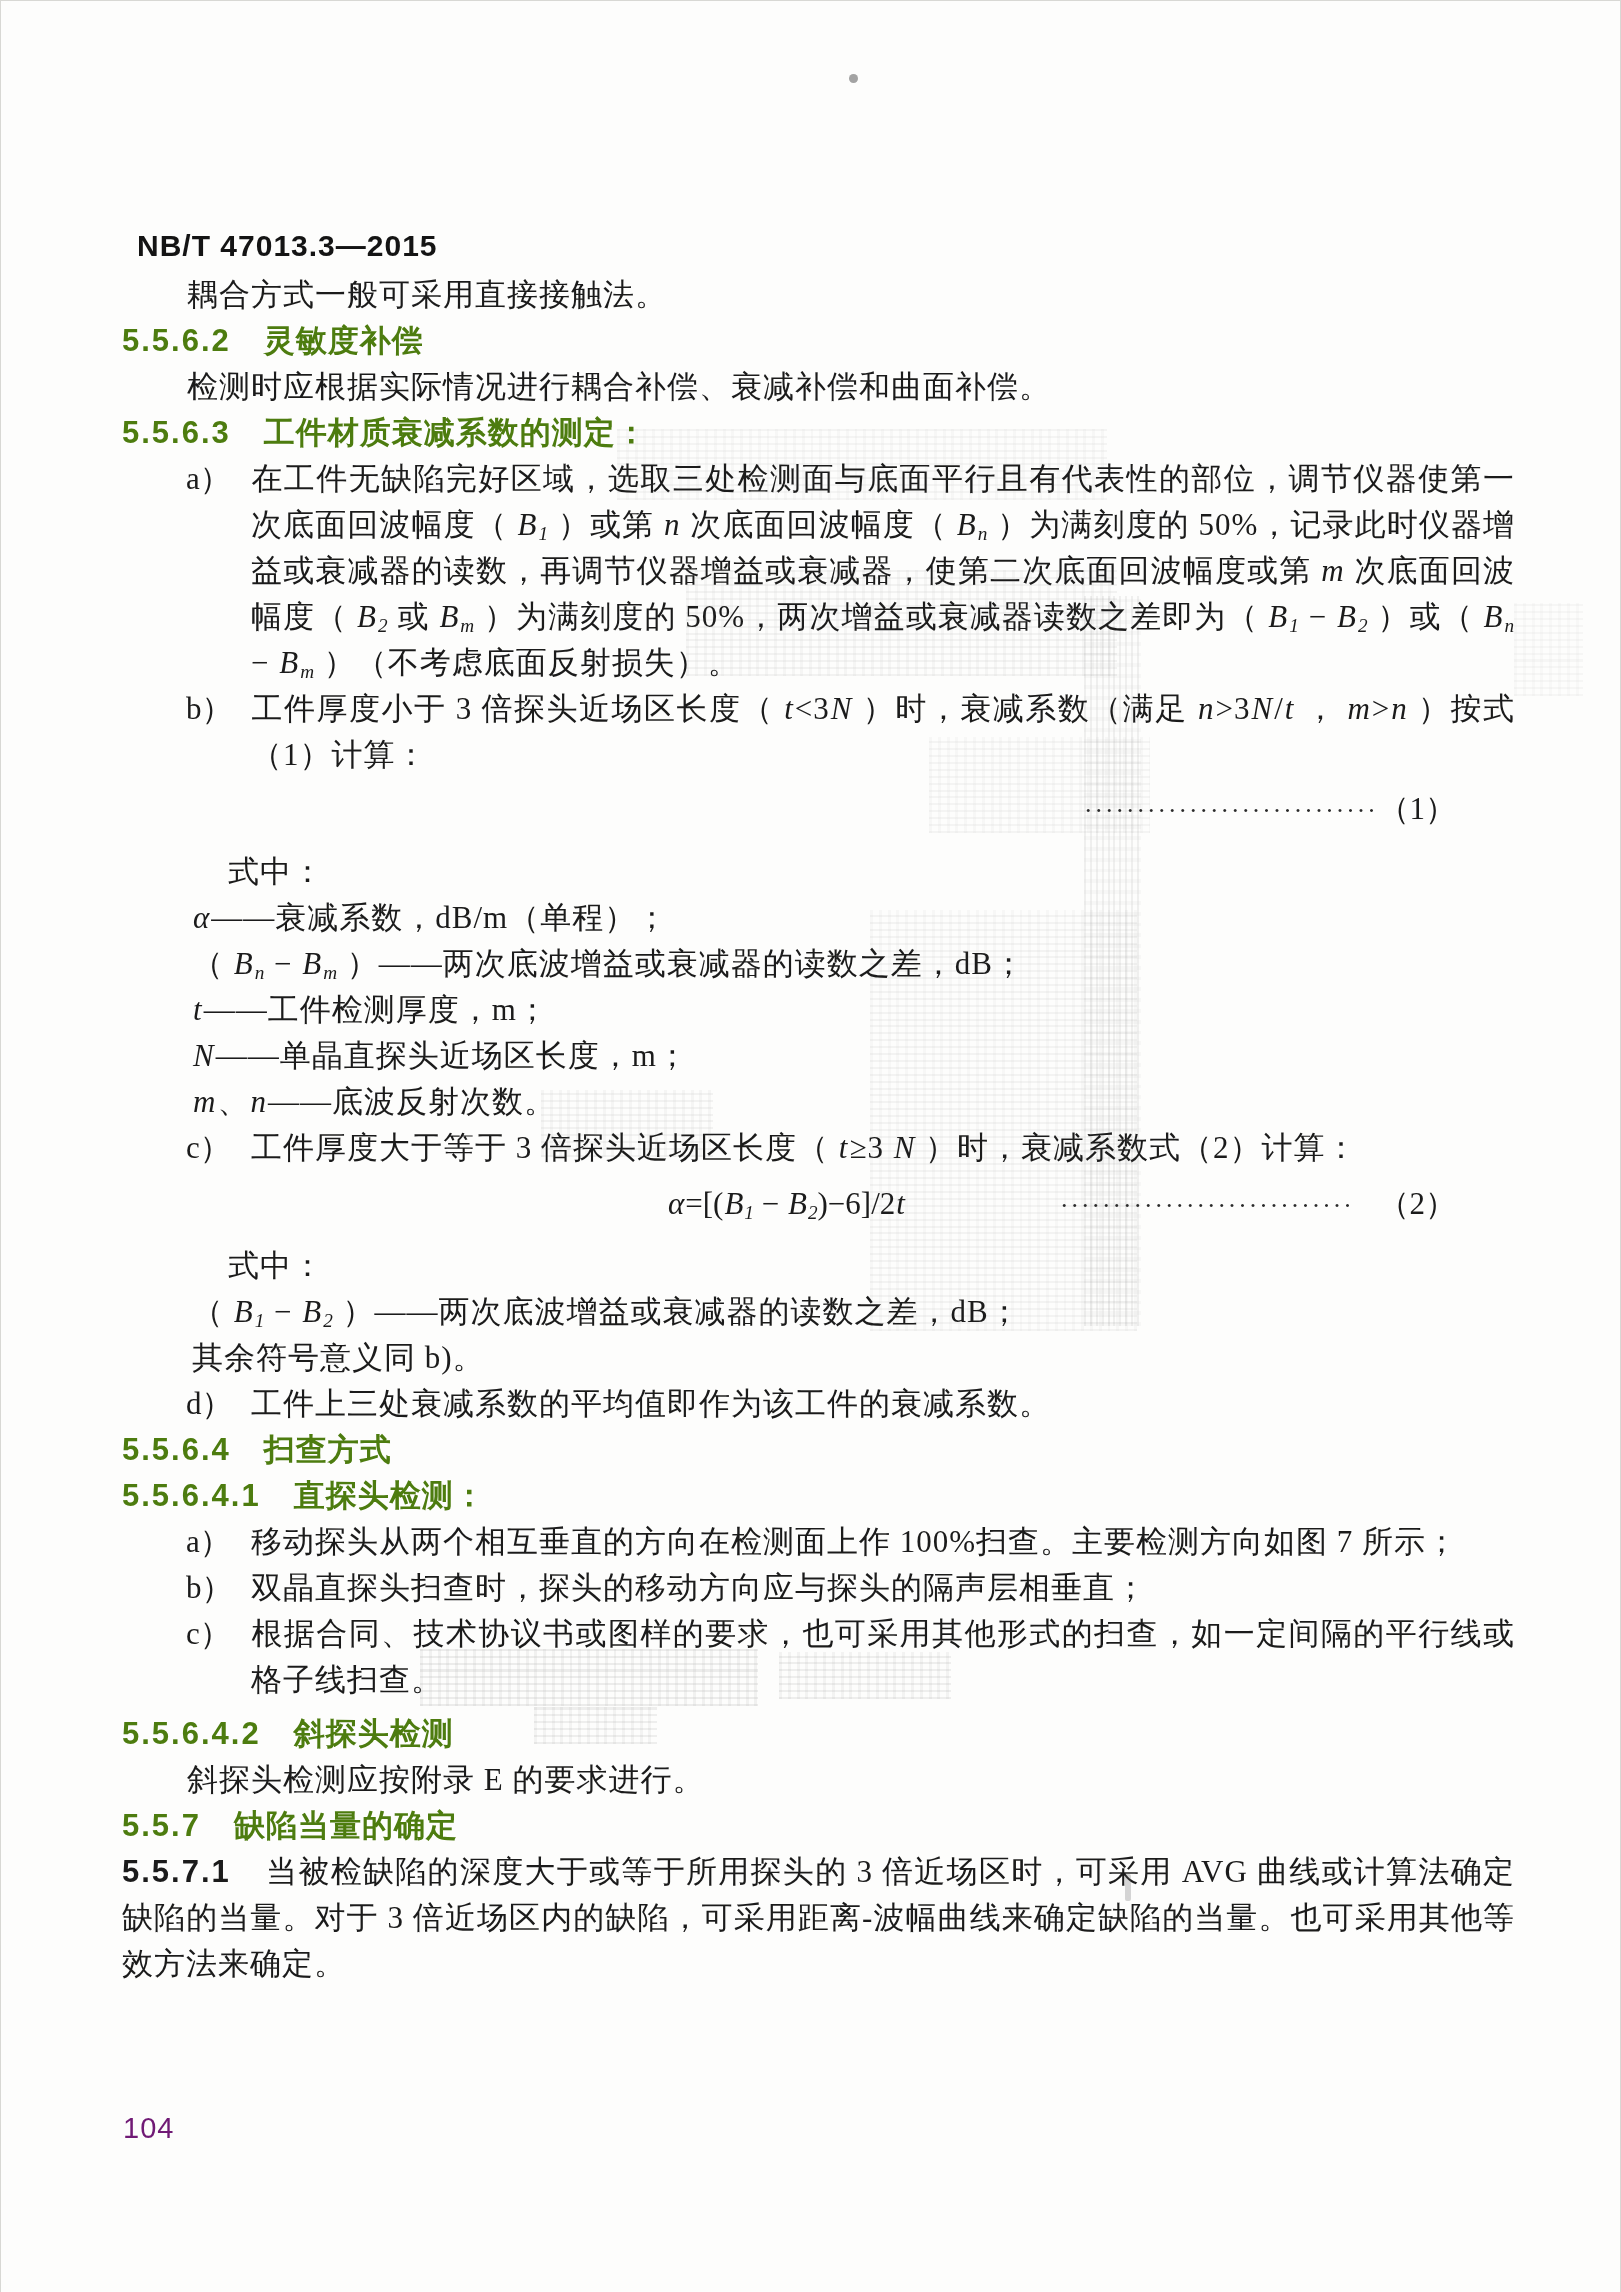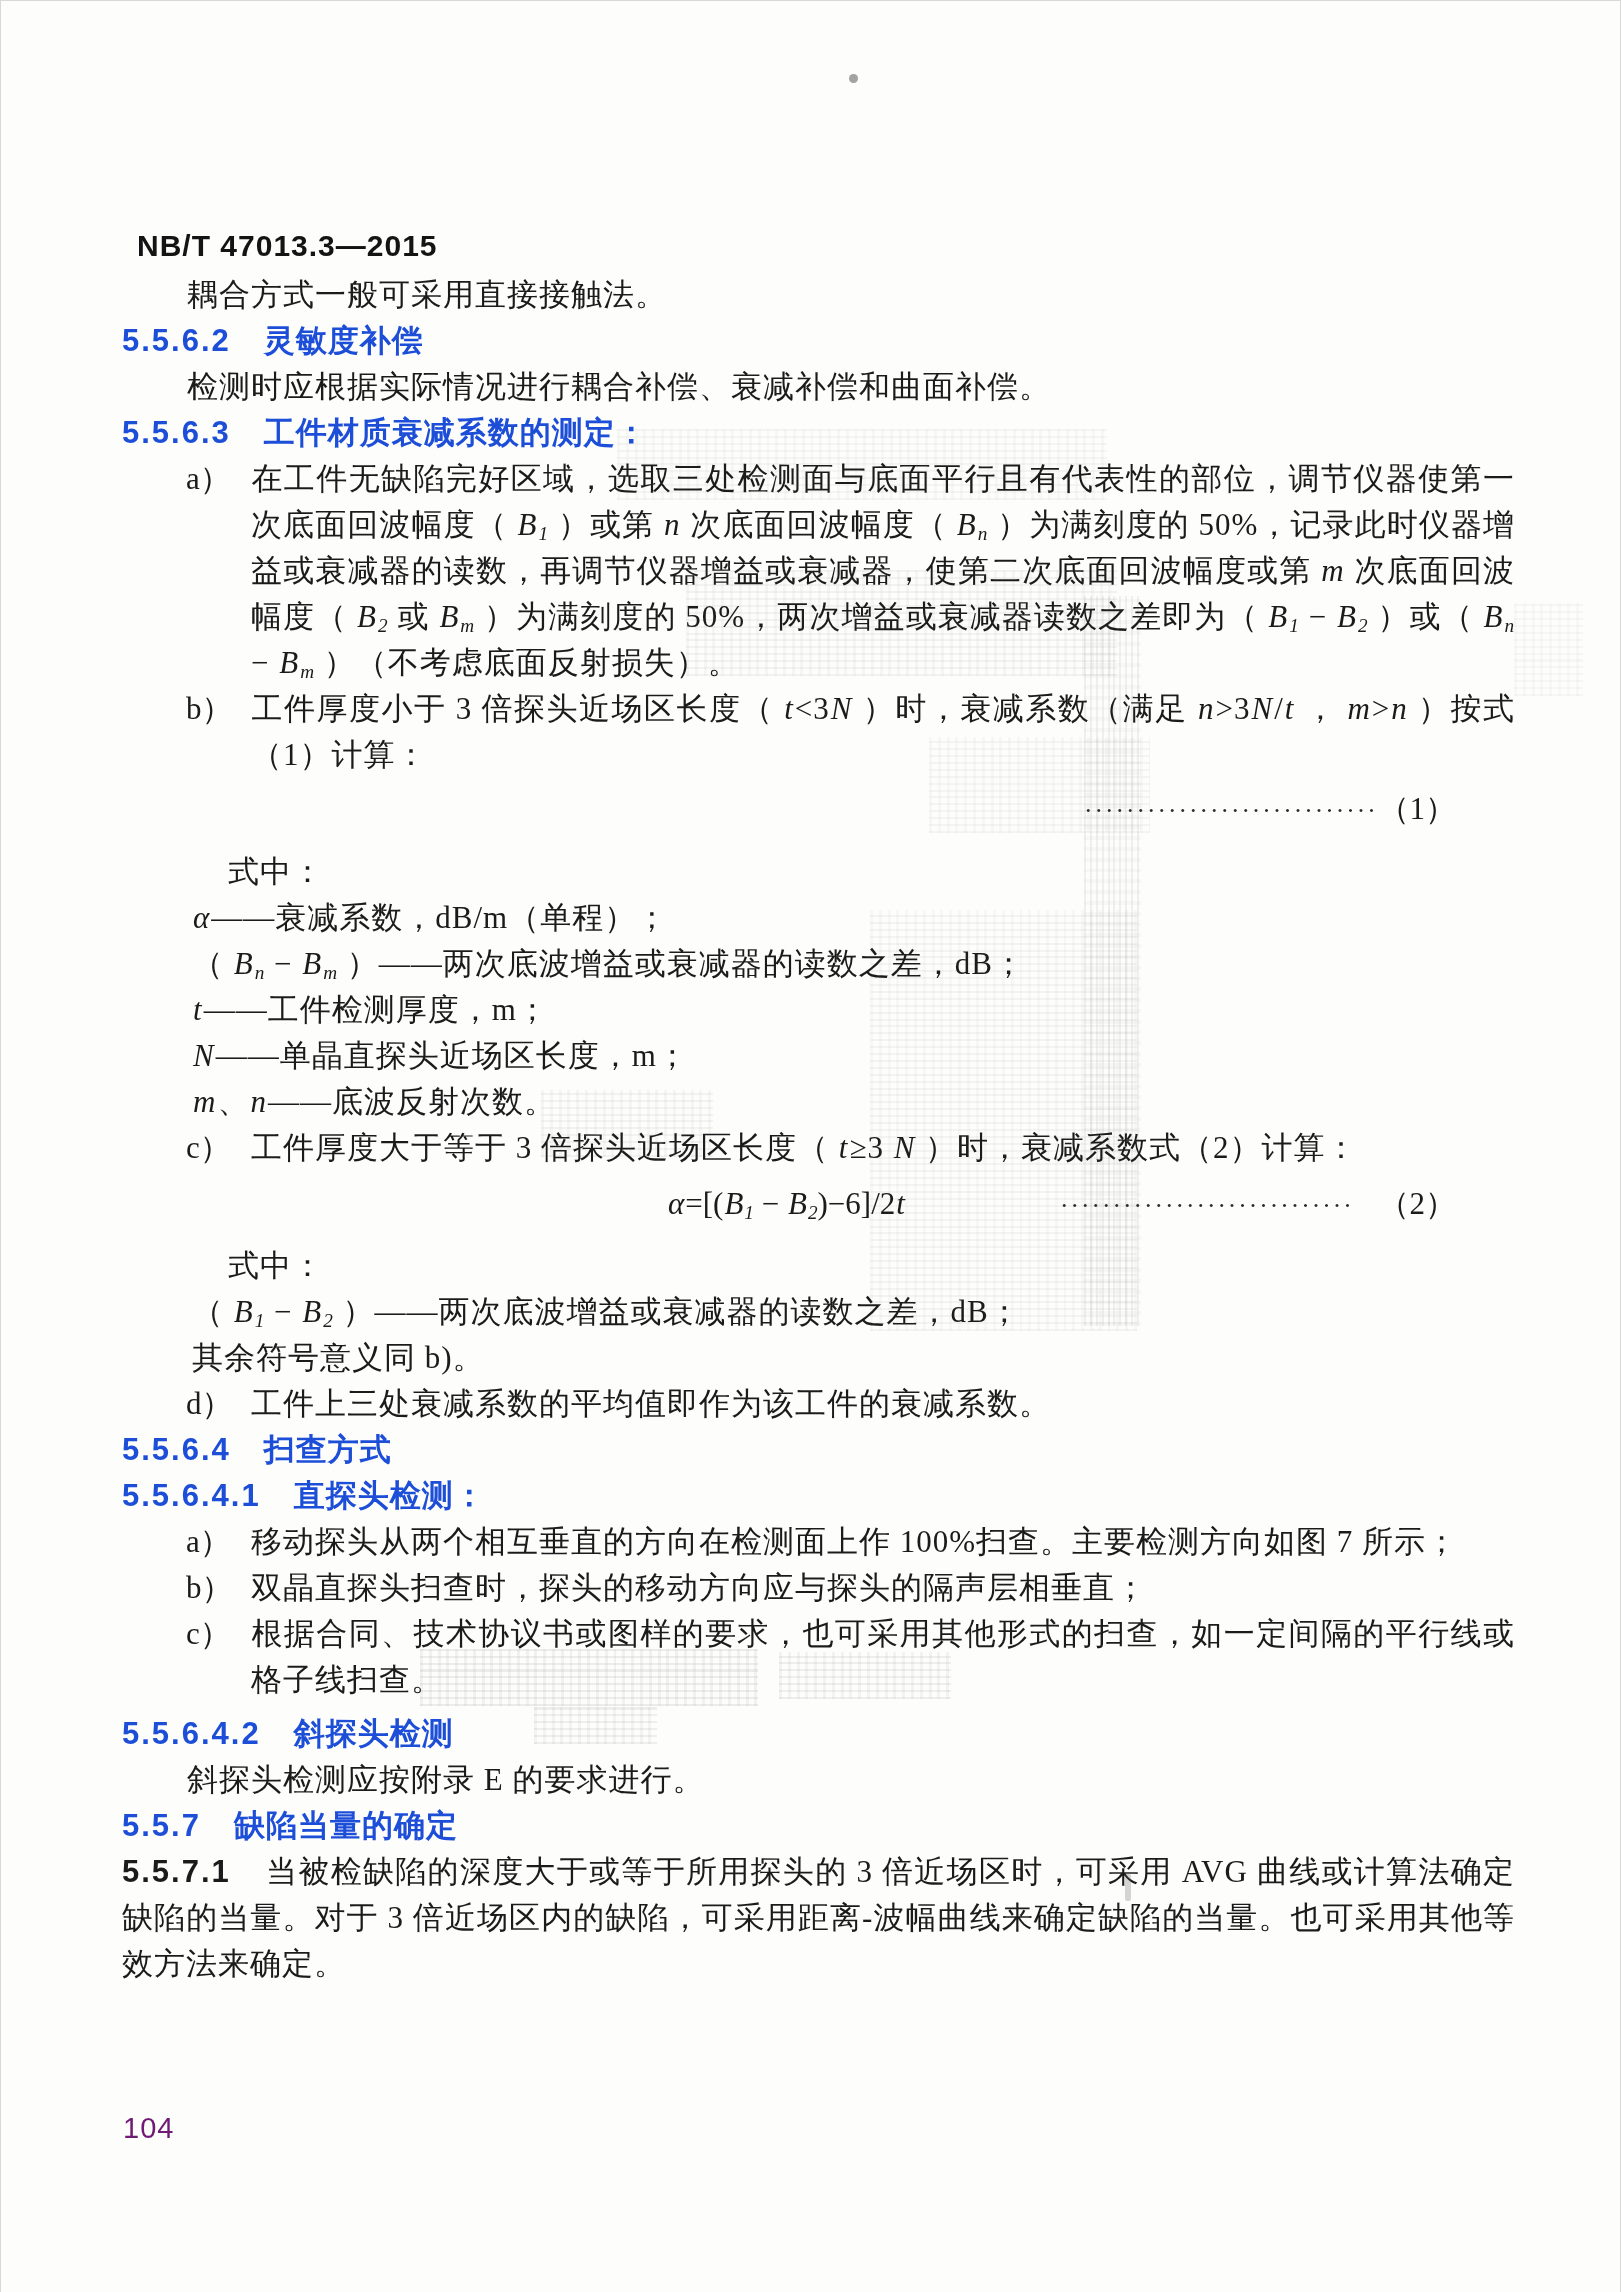--- a/index.html
+++ b/index.html
@@ -23,21 +23,21 @@
     color:#141414;
     margin-top:9px;
   }
   .content{
     position:absolute;left:122px;top:272px;
     width:1393px;
   }
   .blk{margin:0;}
   .heading{
     font-family:"Liberation Sans","DejaVu Sans",sans-serif;
-    font-weight:bold;color:#1d4ed8;
+    font-weight:bold;color:#4d7c0f;
   }
   .heading .h-num{margin-right:33px;letter-spacing:2px;}
   .para{text-indent:65px;text-align:justify;}
   .item{padding-left:129px;text-align:justify;}
   .item .item-label{display:inline-block;width:65px;margin-left:-65px;letter-spacing:0;}
   .lead{margin-left:106px;}
   .def{margin-left:70px;}
   .runin{text-align:justify;}
   .runin .runin-num{
     font-family:"Liberation Sans","DejaVu Sans",sans-serif;

